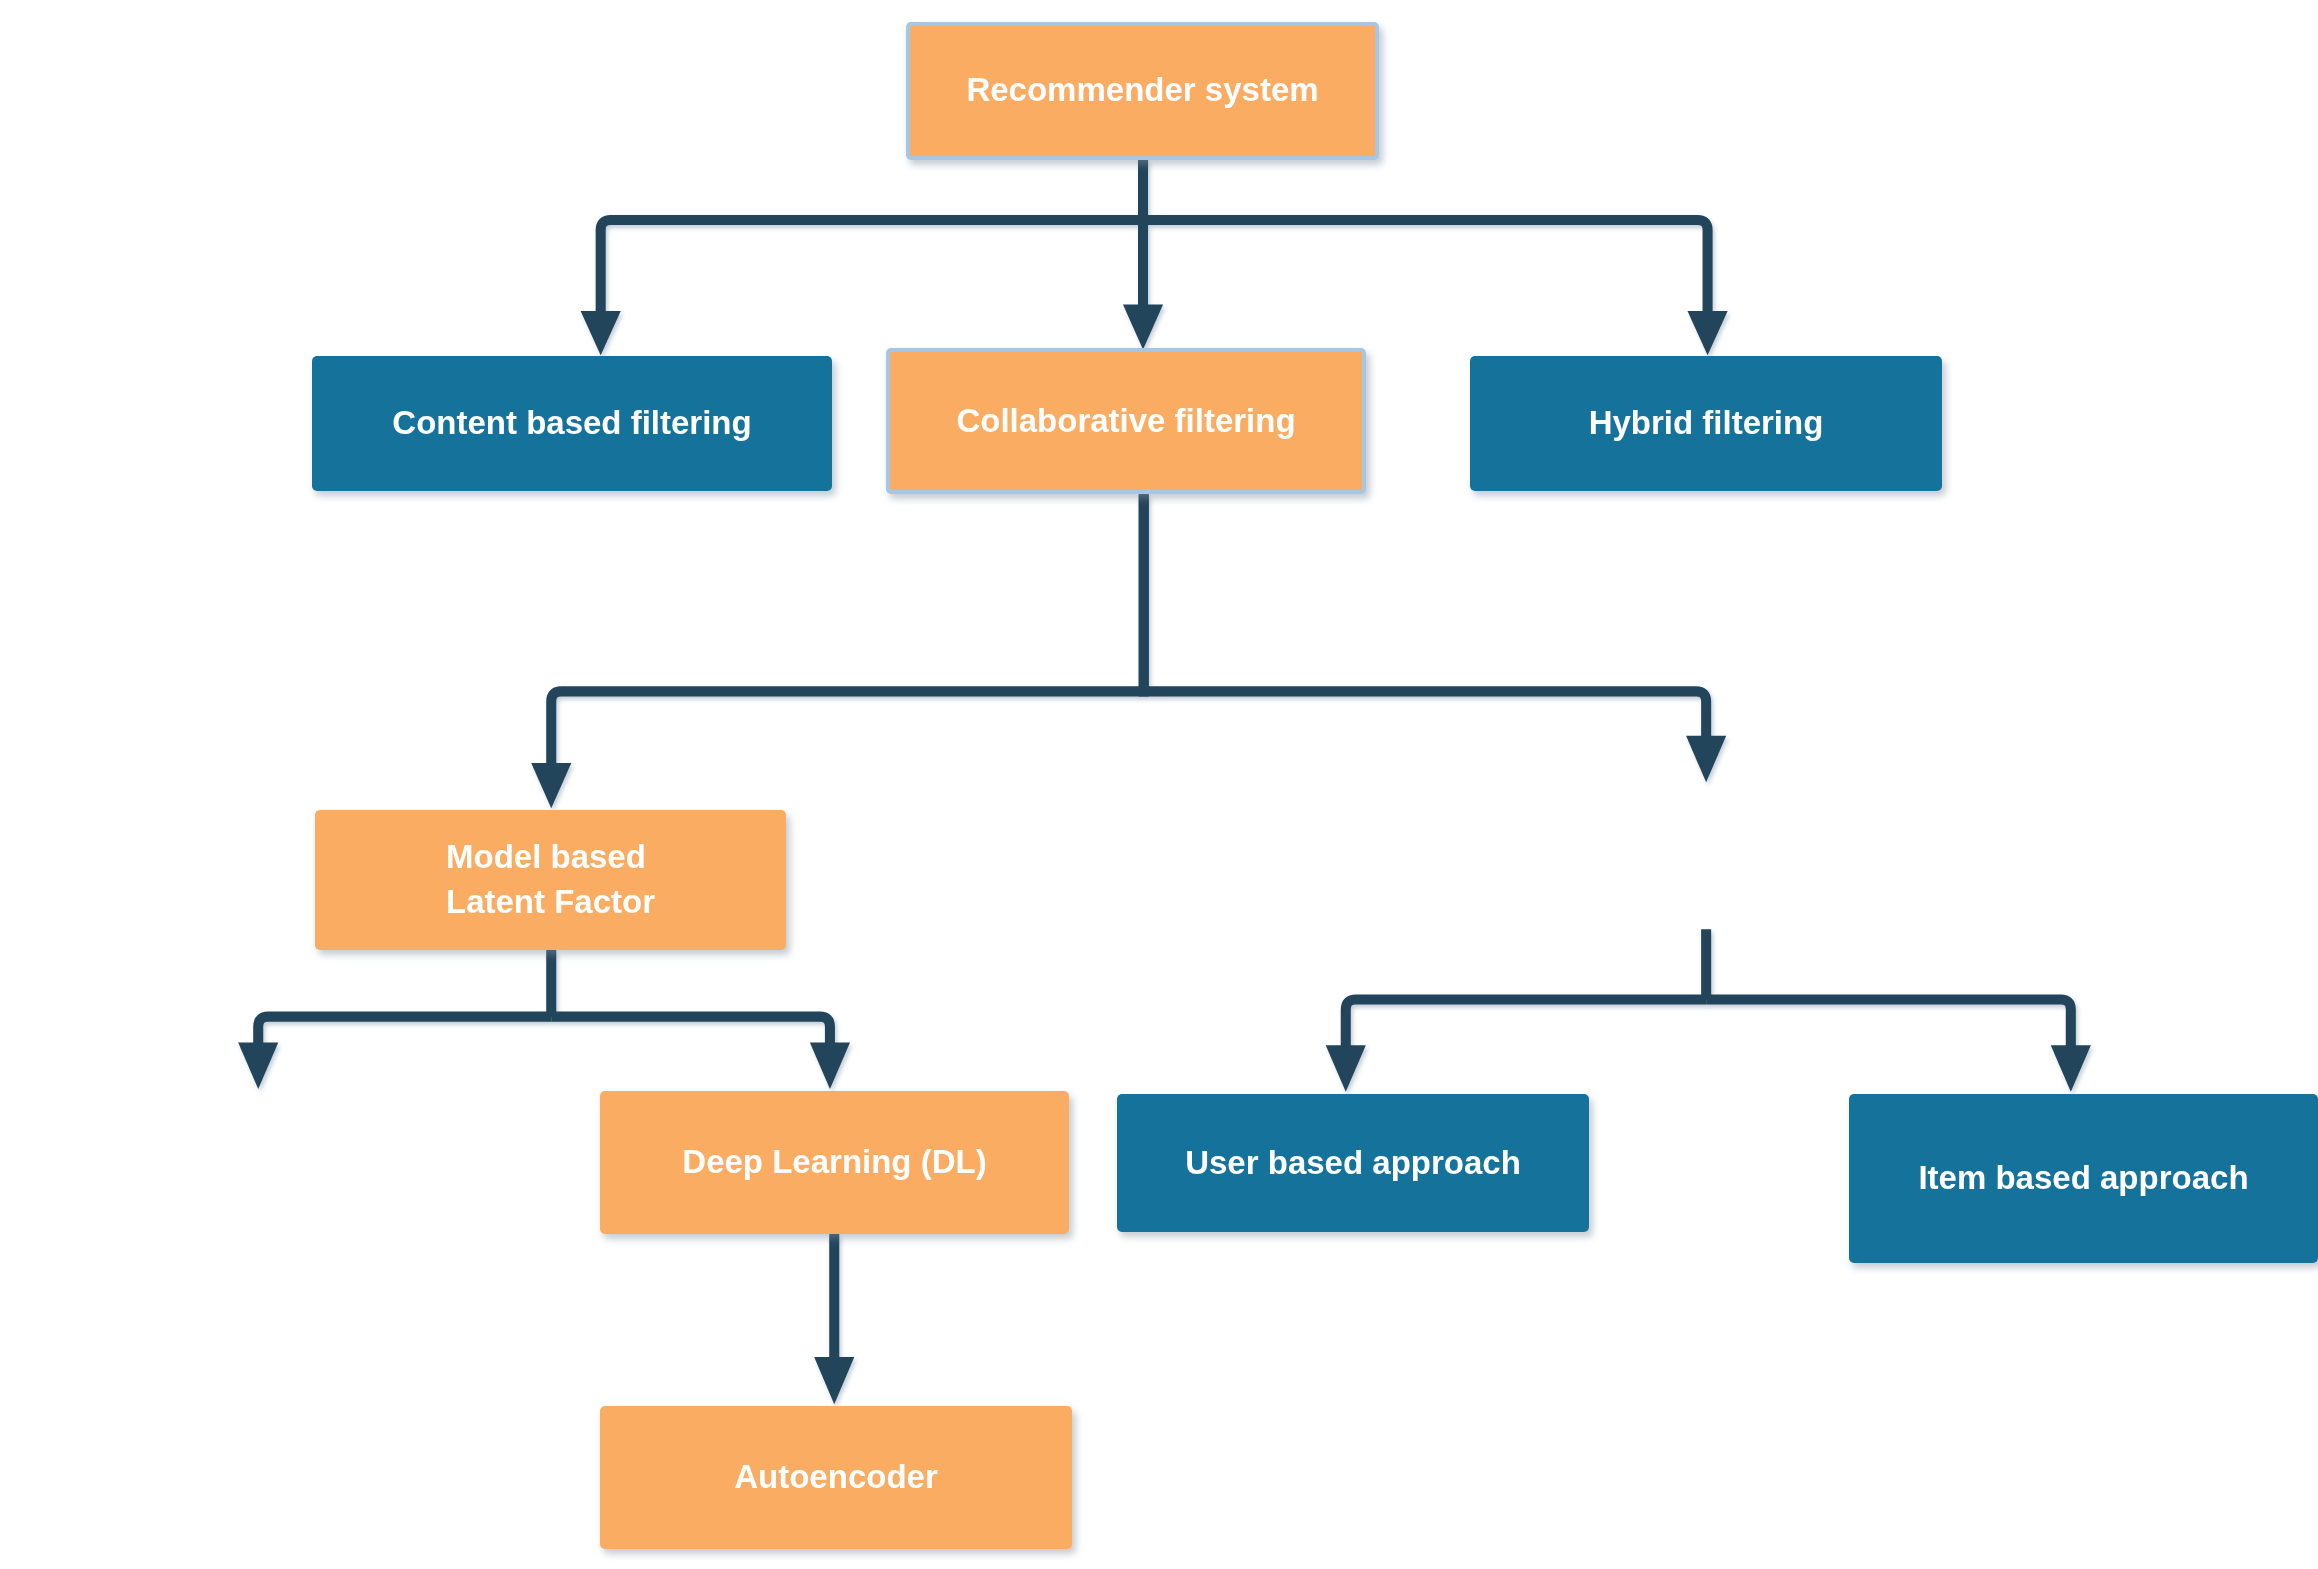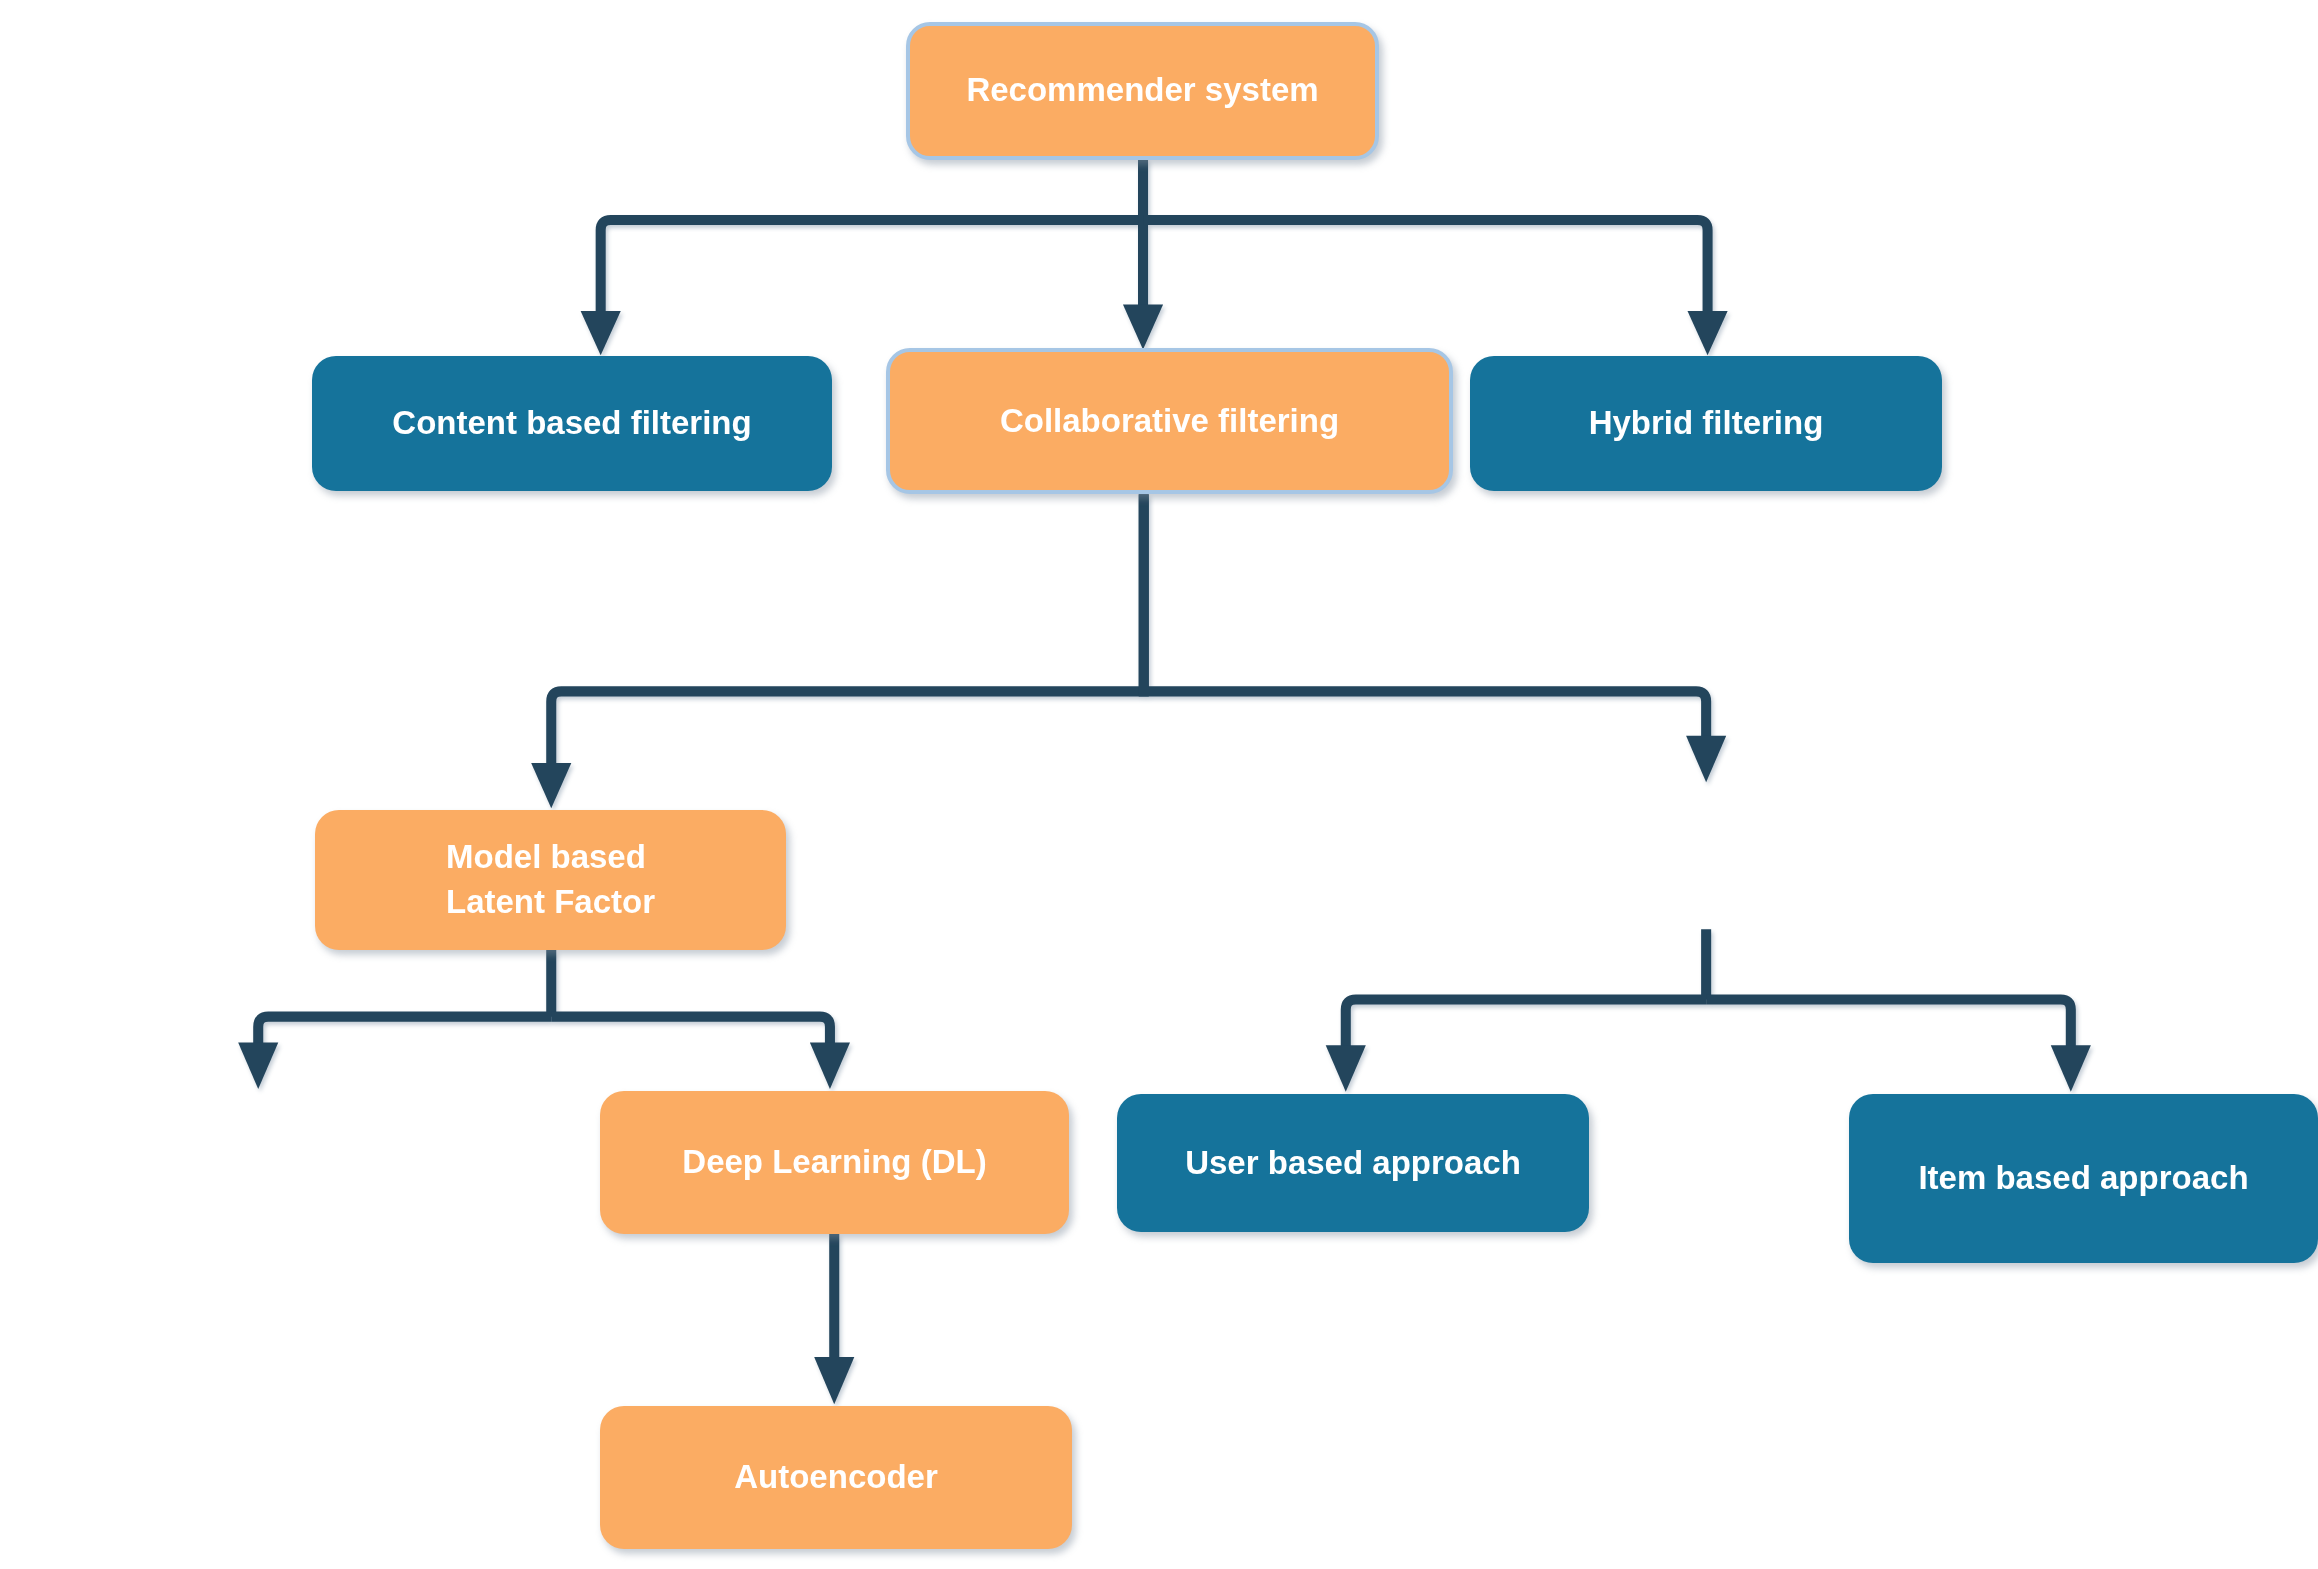--- a/index.html
+++ b/index.html
@@ -31,35 +31,35 @@
   .node {
     position: absolute;
     display: flex;
     align-items: center;
     justify-content: center;
     text-align: center;
     color: #ffffff;
     font-weight: bold;
     font-size: 33px;
     line-height: 1.35;
-    border-radius: 24px;
+    border-radius: 5px;
     padding: 0 29px;
     white-space: pre-line;
     box-shadow: 3.6px 5px 7.2px rgba(130,145,160,0.45);
     cursor: default;
   }
   .v-orange { background: #FBAC63; }
   .v-blue   { background: #15739B; }
   .selected { border: 4.3px solid #A6C6E5; }
   .align-left { text-align: left; }
 
   
   .pos-recommender   { left: 906px; top:   21.5px; width: 473px; height: 138px; }
   .pos-content       { left:  312px; top:  356px; width: 520px; height: 135px; text-align: center; }
-  .pos-collaborative { left: 886px; top:  348px; width: 567px; height: 146px; }
+  .pos-collaborative { left: 886px; top:  348px; width: 480px; height: 146px; }
   .pos-hybrid        { left: 1470px; top:  356px; width: 472px; height: 135px; }
   .pos-model         { left:  315px; top: 810px; width: 471px; height: 140px; }
   .pos-memory        { left: 1474px; top: 784px; width: 465px; height: 145px; }
   .pos-mf            { left:   33px; top: 1091px; width: 472px; height: 140px; }
   .pos-dl            { left:  600px; top: 1091px; width: 469px; height: 143px; }
   .pos-user          { left: 1117px; top: 1094px; width: 472px; height: 138px; }
   .pos-item          { left: 1849px; top: 1094px; width: 469px; height: 169px; }
   .pos-autoencoder   { left:  600px; top: 1406px; width: 472px; height: 143px; }
 </style>
 </head>

